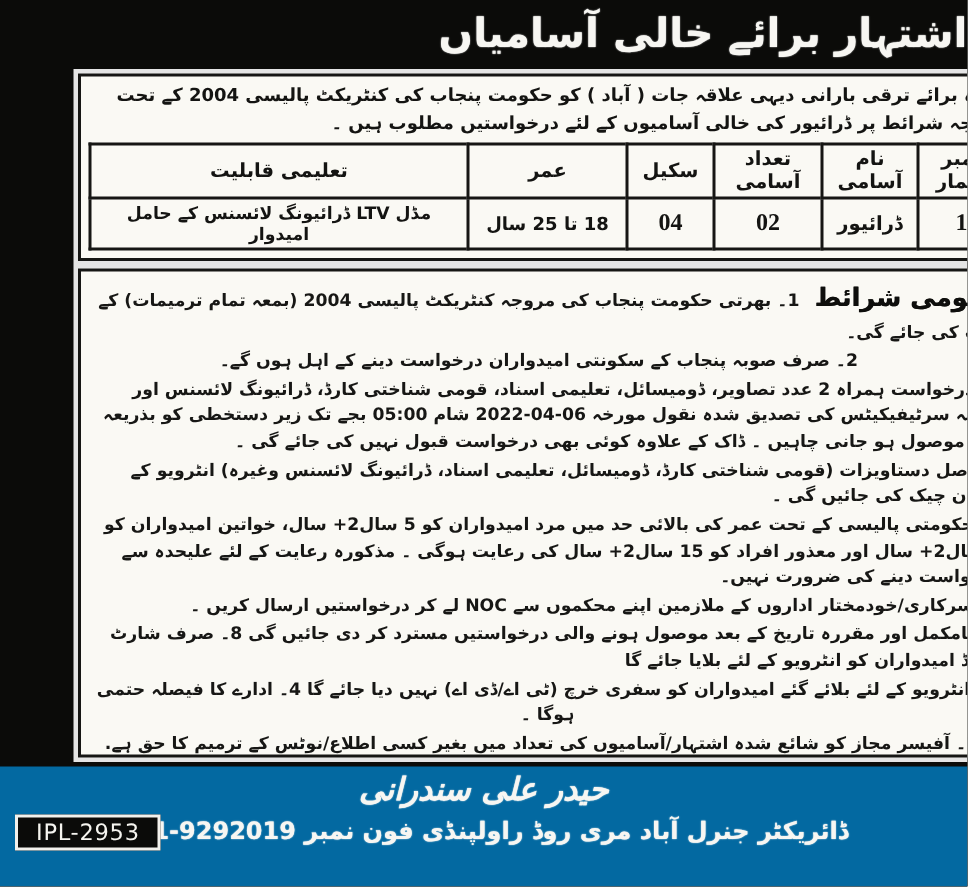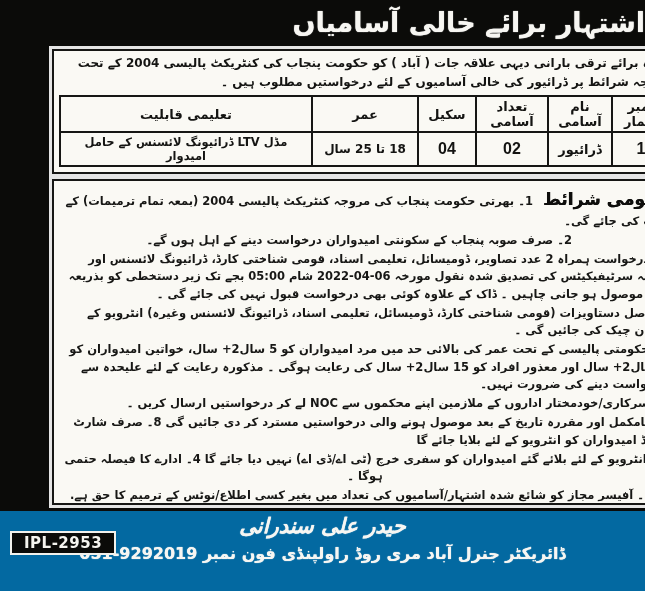--- a/index.html
+++ b/index.html
@@ -60,21 +60,21 @@
     text-align: center; vertical-align: middle;
     color: #141412; padding: 2px 2px;
   }
   .vacancy-table th { font-size: 13px; font-weight: bold; height: 26px; }
   .vacancy-table td { font-weight: bold; height: 30px; }
   .col-serial { width: 58px; }
   .col-post   { width: 64px; }
   .col-count  { width: 72px; }
   .col-scale  { width: 58px; }
   .col-age    { width: 106px; }
-  .cell-digits { font-size: 16px; font-family: Liberation Sans, sans-serif; }
+  .cell-digits { font-size: 16px; font-family: Liberation Serif, serif; }
   .cell-post { font-size: 13px; }
   .cell-age { font-size: 12px; }
   .cell-qual { font-size: 11.5px; }
 
   
   .conditions-box {
     flex: 1 1 auto; overflow: hidden;
     margin-top: 5px;
     padding: 4px 8px 4px 8px;
     direction: rtl;
@@ -103,24 +103,24 @@
     font-size: 21px; font-weight: bold; font-style: italic;
     margin-top: 3px; text-shadow: 0 0 1px #fff;
   }
   .designation-line {
     text-align: center; direction: rtl;
     font-size: 16px; font-weight: bold;
     margin-top: 6px; text-shadow: 0 0 1px #fff;
   }
   .phone { direction: ltr; unicode-bidi: embed; letter-spacing: 1px; }
   .ref-box {
-    position: absolute; left: 10px; top: 20px;
+    position: absolute; left: 10px; top: 32px;
     border: 2px solid #f2f1ec;
     padding: 1px 12px;
-    font-size: 15px; font-weight: bold; letter-spacing: 0.5px;
+    font-size: 15px; font-weight: normal; letter-spacing: 0.5px;
     color: #f5f4ef; background: #0b0b09;
   }
 </style>
 </head>
 <body>
 
 <div class="page">
 
   <div class="title-band">
     <span class="title-text">اشتہار برائے خالی آسامیاں</span>

